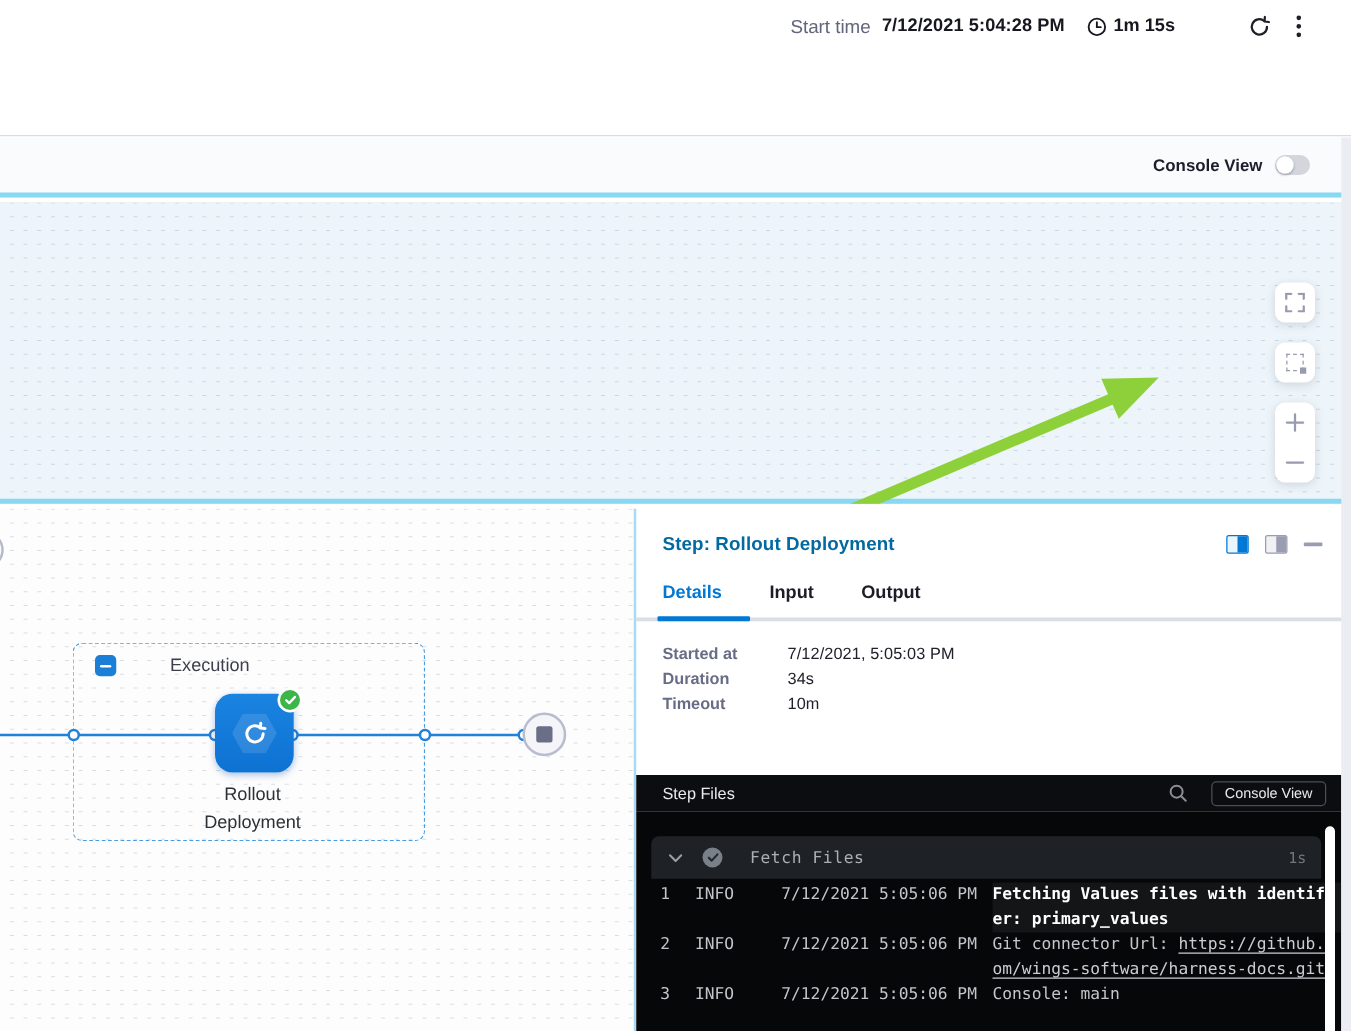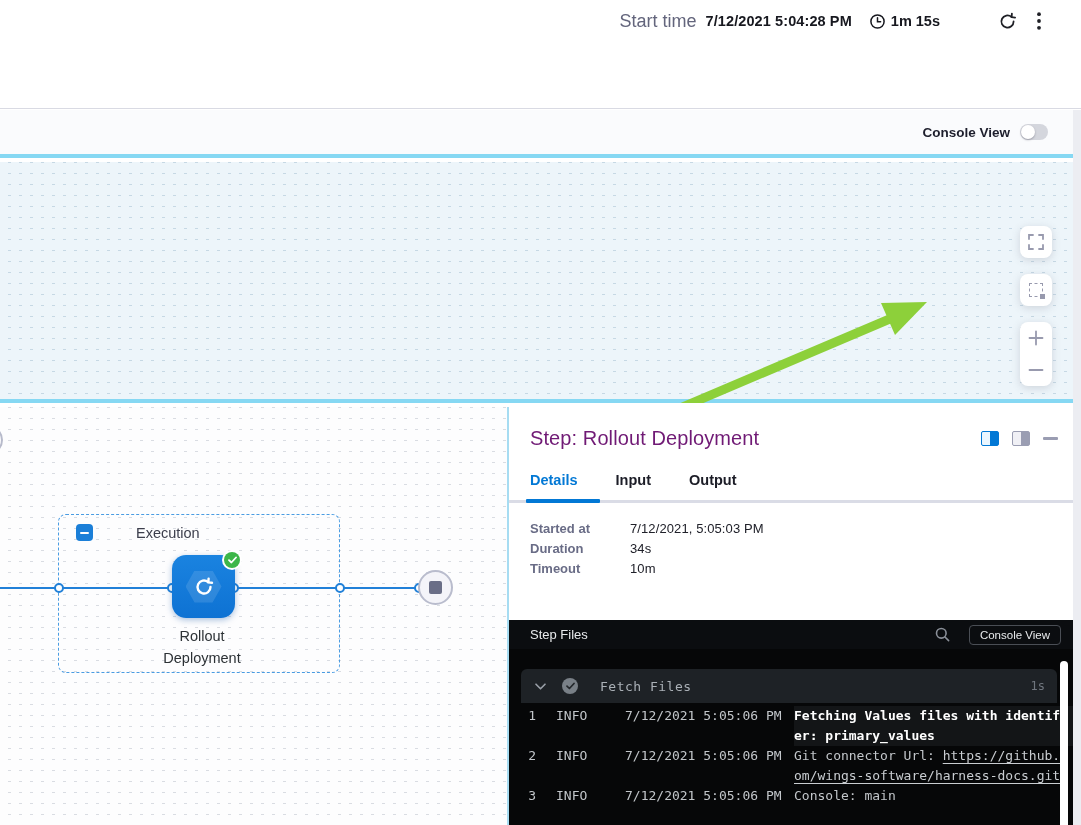--- a/index.html
+++ b/index.html
@@ -5,21 +5,21 @@
   * { margin:0; padding:0; box-sizing:border-box; }
   html,body { background:#fff; }
   body { font-family:"Liberation Sans", sans-serif; }
   .screen { position:relative; width:1081px; height:825px; overflow:hidden; background:#fff; }
 
   
   .topbar { position:absolute; left:0; top:0; width:1081px; height:109px;
             background:#fff; border-bottom:1px solid #d9dae3; }
   .topbar-right { position:absolute; right:38px; top:8px; height:26px;
                   display:flex; align-items:center; }
-  .start-label { font-size:18px; color:#63657c; }
+  .start-label { font-size:15px; color:#63657c; }
   .start-value { font-size:14.5px; font-weight:700; color:#17181f; margin-left:9px; letter-spacing:.1px; }
   .clock-group { display:flex; align-items:center; margin-left:17px; }
   .elapsed { font-size:14.5px; font-weight:700; color:#17181f; margin-left:5px; }
   .icon-btn { background:none; border:none; cursor:pointer; display:flex; align-items:center; justify-content:center; padding:2px; }
   .refresh-btn { margin-left:56px; }
   .kebab-btn { margin-left:16px; }
 
   
   .consolebar { position:absolute; left:0; top:110px; width:1081px; height:48px;
                 background:#fafbfd; border-bottom:4px solid #86d8f3; }
@@ -81,21 +81,21 @@
                 font-size:14.5px; line-height:22px; color:#2c3135; }
   .end-node { position:absolute; left:418px; top:163px; width:35px; height:35px; border-radius:50%;
               background:#f4f4f9; border:2px solid #b9bccd; cursor:pointer;
               display:flex; align-items:center; justify-content:center; }
   .end-node .sq { width:13px; height:13px; background:#6a6e87; border-radius:2px; }
 
   
   .panel { position:relative; width:574px; height:418px; background:#fff;
            border-left:2px solid #a6dcf2; }
   .panel-head { display:flex; align-items:center; padding:20px 23px 0 21px; }
-  .panel-title { font-size:20px; font-weight:400; color:#701a75; letter-spacing:.1px; }
+  .panel-title { font-size:15px; font-weight:700; color:#0369a1; letter-spacing:.1px; }
   .panel-head .spacer { flex:1; }
   .layout-btn { background:none; border:none; padding:0; cursor:pointer; display:flex; margin-left:13px; }
   .split-icon { width:18px; height:15px; border:1.5px solid #0278d5; border-radius:2px; position:relative; background:#eaf6ff; }
   .split-icon .fill { position:absolute; right:0; top:0; width:8px; height:100%; background:#0278d5; }
   .split-icon.gray { border-color:#9a9db2; background:#f0f0f5; }
   .split-icon.gray .fill { background:#9a9db2; }
   .minimize-bar { width:15px; height:2.5px; background:#9a9db2; border-radius:1px; }
 
   .tabs { display:flex; gap:38px; padding:22px 0 0 21px; }
   .tab { background:none; border:none; cursor:pointer; font-family:"Liberation Sans",sans-serif;

